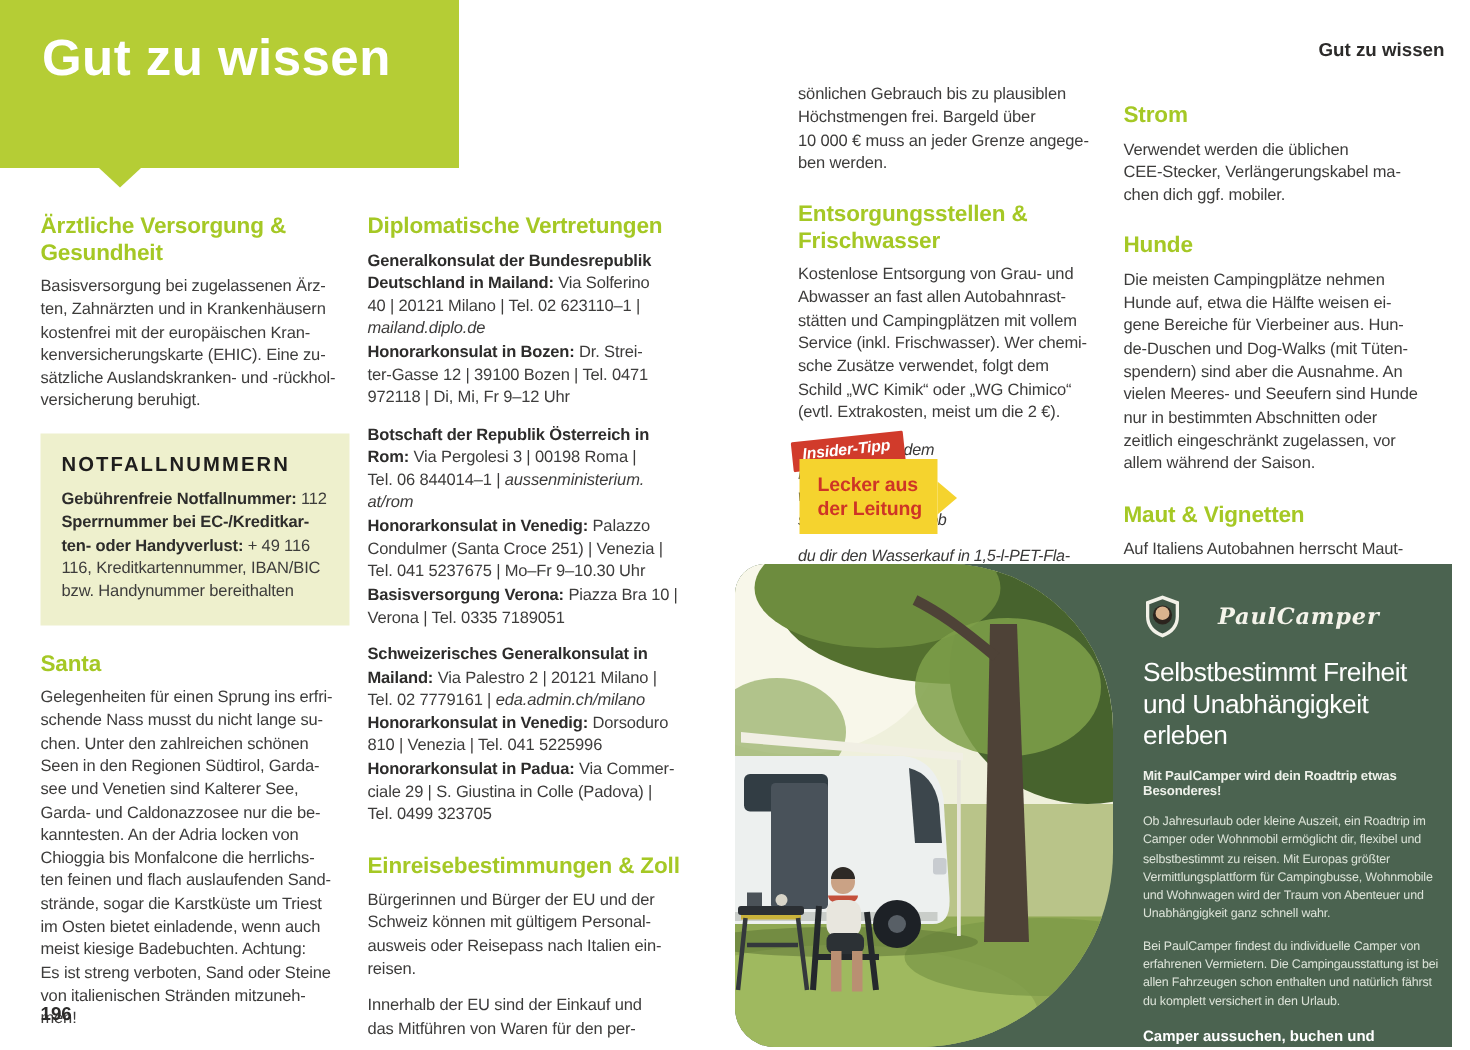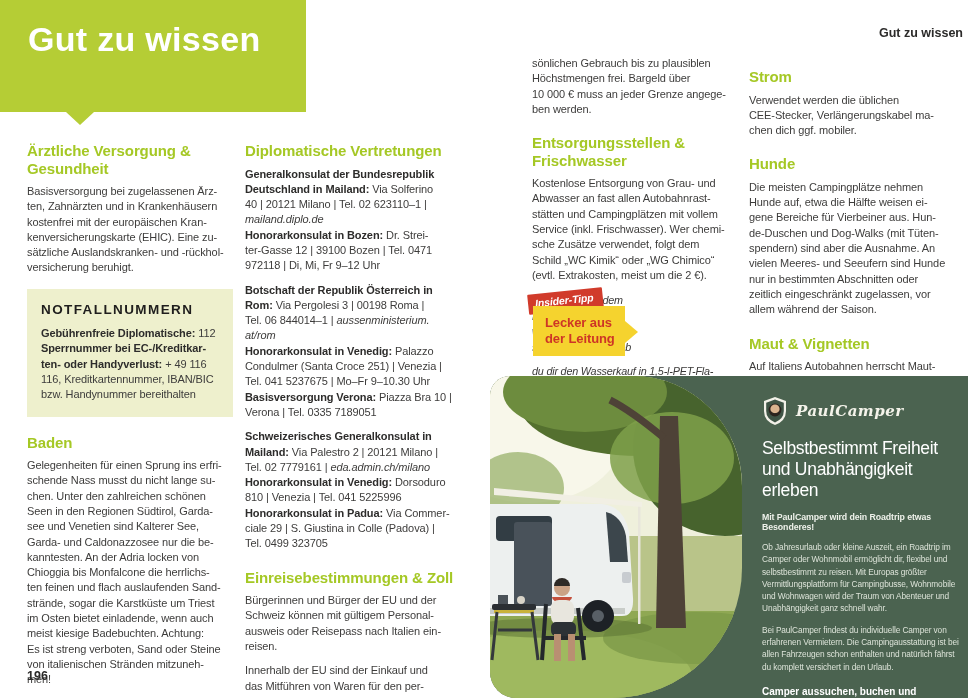--- a/index.html
+++ b/index.html
@@ -53,21 +53,21 @@
 
   .pageno{position:absolute;left:27px;top:657px;font-size:12.5px;font-weight:bold;color:#2c2b2a;margin-top:12px;}
 
   
   .ad{position:absolute;left:490px;top:376px;width:478px;height:322px;background:#4b6350;
         border-radius:20px 0 0 26px;overflow:hidden;}
   .ad-photo{position:absolute;left:0;top:0;width:252px;height:322px;overflow:hidden;
         border-radius:20px 110px 130px 26px;}
   .ad-photo svg{display:block;}
   .ad-content{position:absolute;left:272px;top:20px;width:198px;}
-  .ad-logo{display:flex;align-items:center;gap:8px;margin-bottom:9px;}
+  .ad-logo{display:flex;align-items:center;gap:24px;margin-bottom:9px;}
   .ad-logo-script{font-family:"DejaVu Serif","Liberation Serif",serif;font-style:italic;
         font-weight:bold;color:#f4f3ea;font-size:15px;letter-spacing:.5px;}
   .ad-headline{margin:12px 0 11px 0;color:#ffffff;font-size:17.5px;line-height:21px;font-weight:normal;
         letter-spacing:-0.3px;white-space:pre-line;}
   .ad-intro{margin:0 0 9px 0;color:#eef1ea;font-size:8.8px;font-weight:bold;letter-spacing:-0.1px;}
   .ad-body{margin:0 0 9px 0;color:#dce3d8;font-size:8.3px;line-height:12.3px;letter-spacing:-0.1px;}
   .ad-cta{margin:13px 0 4px 0;color:#ffffff;font-weight:bold;font-size:10px;}
   .ad-url{color:#e7cb3c;font-weight:bold;font-size:9.3px;cursor:pointer;}
 </style>
 </head>
@@ -85,27 +85,27 @@
     <h2 class="sec first">Ärztliche Versorgung &amp;
 Gesundheit</h2>
     <p>Basisversorgung bei zugelassenen Ärz-
 ten, Zahnärzten und in Krankenhäusern
 kostenfrei mit der europäischen Kran-
 kenversicherungskarte (EHIC). Eine zu-
 sätzliche Auslandskranken- und -rückhol-
 versicherung beruhigt.</p>
     <div class="notfall">
       <h3>NOTFALLNUMMERN</h3>
-      <p><span class="seg-b">Gebührenfreie Diplomatische: </span><span class="seg-n">112
+      <p><span class="seg-b">Gebührenfreie Notfallnummer: </span><span class="seg-n">112
 </span><span class="seg-b">Sperrnummer bei EC-/Kreditkar-
 ten- oder Handyverlust: </span><span class="seg-n">+ 49 116
 116, Kreditkartennummer, IBAN/BIC
 bzw. Handynummer bereithalten</span></p>
     </div>
-    <h2 class="sec">Baden</h2>
+    <h2 class="sec">Santa</h2>
     <p>Gelegenheiten für einen Sprung ins erfri-
 schende Nass musst du nicht lange su-
 chen. Unter den zahlreichen schönen
 Seen in den Regionen Südtirol, Garda-
 see und Venetien sind Kalterer See,
 Garda- und Caldonazzosee nur die be-
 kanntesten. An der Adria locken von
 Chioggia bis Monfalcone die herrlichs-
 ten feinen und flach auslaufenden Sand-
 strände, sogar die Karstküste um Triest

